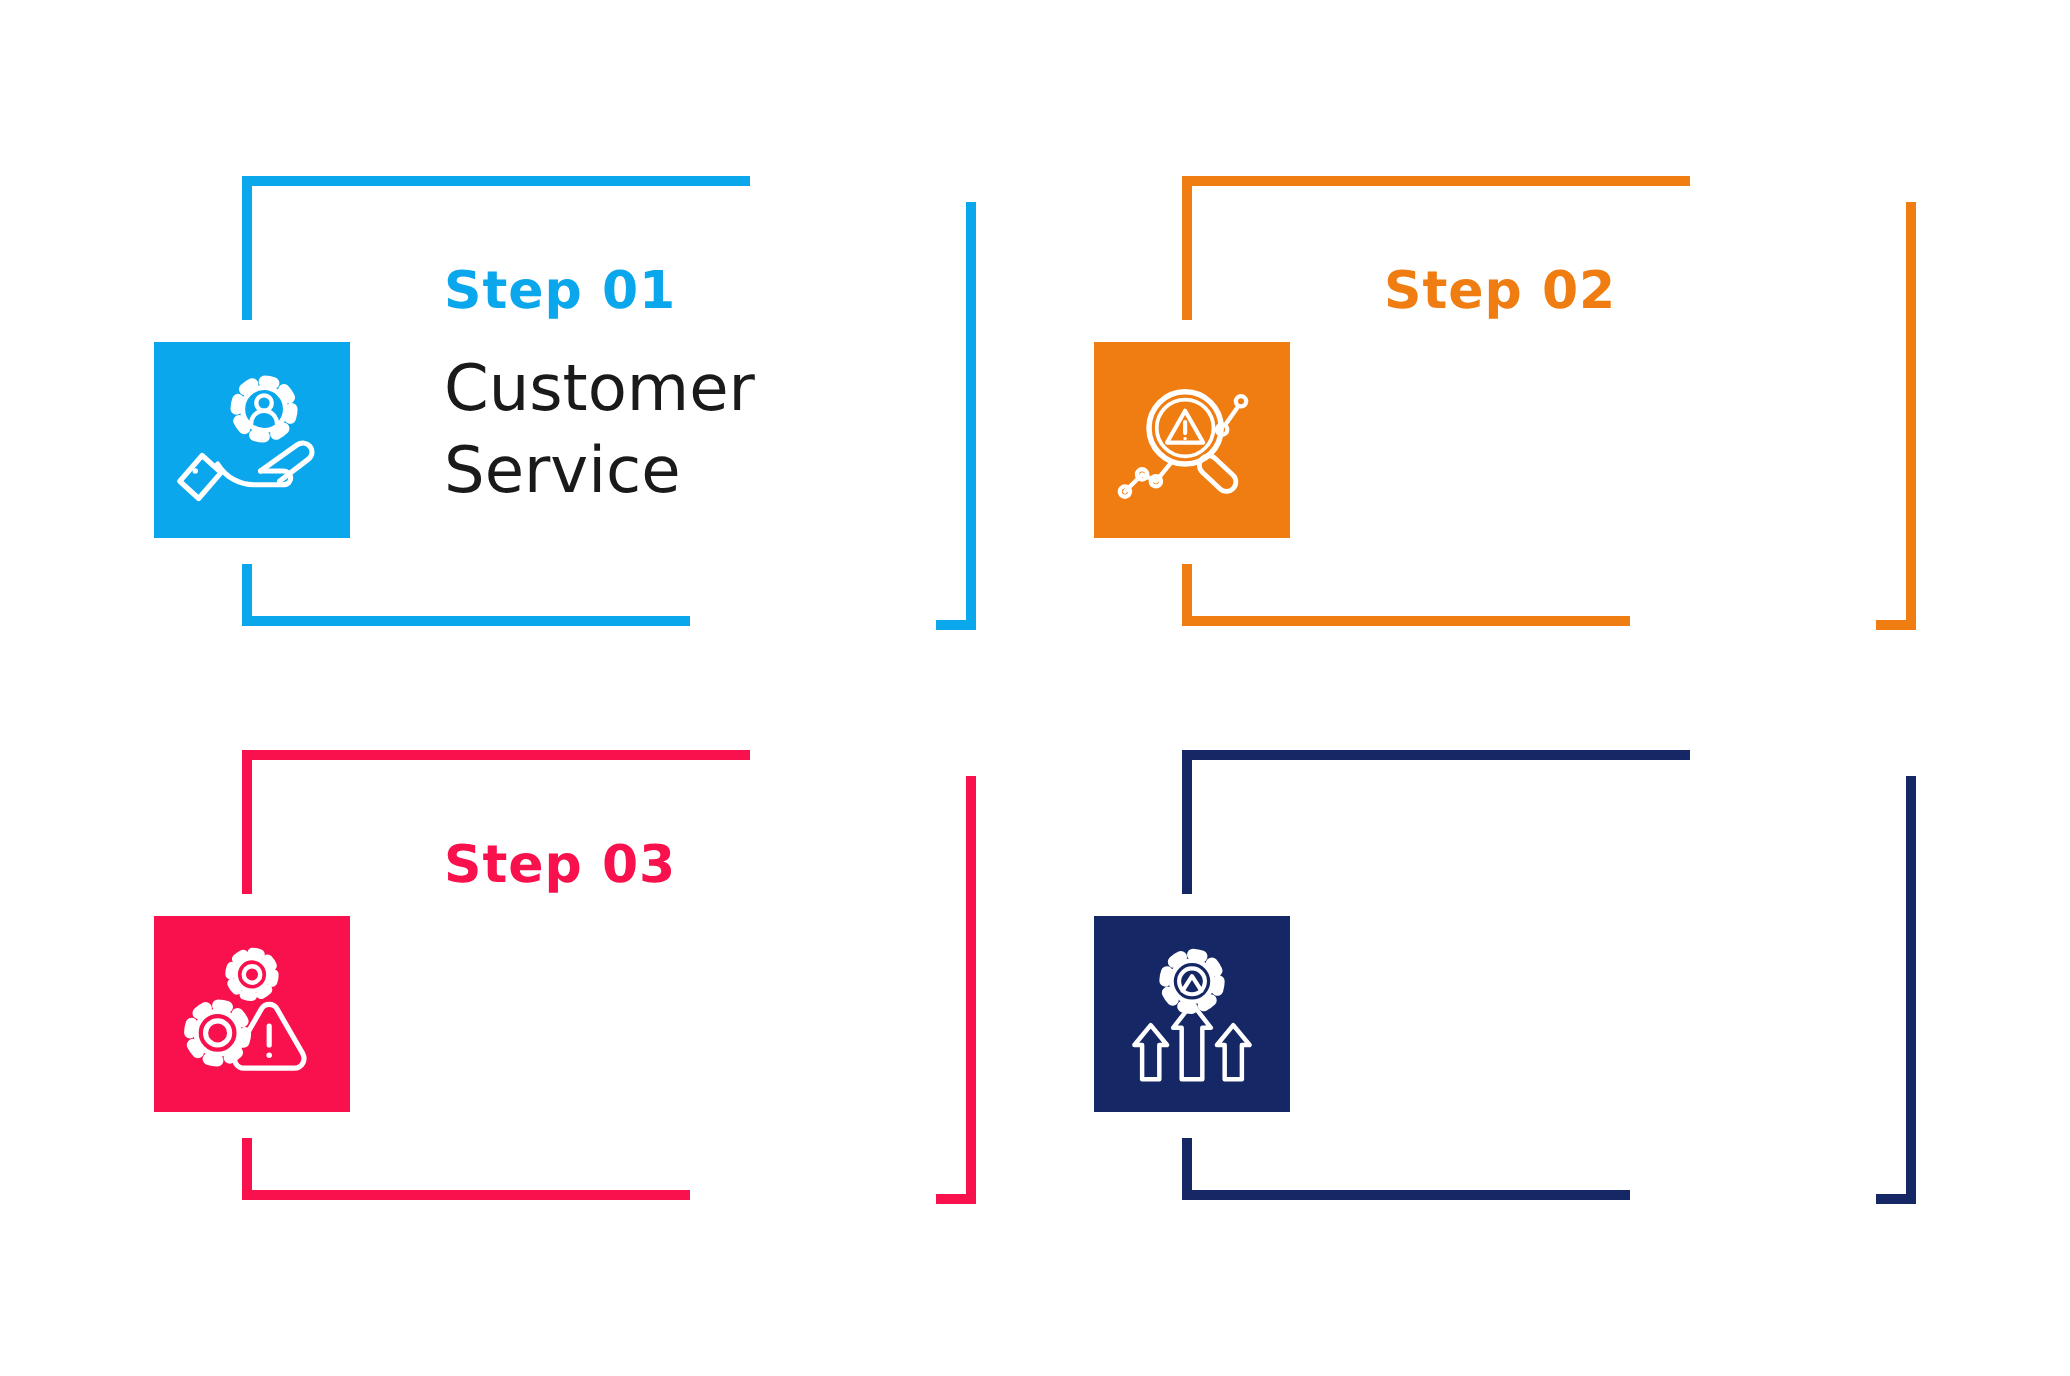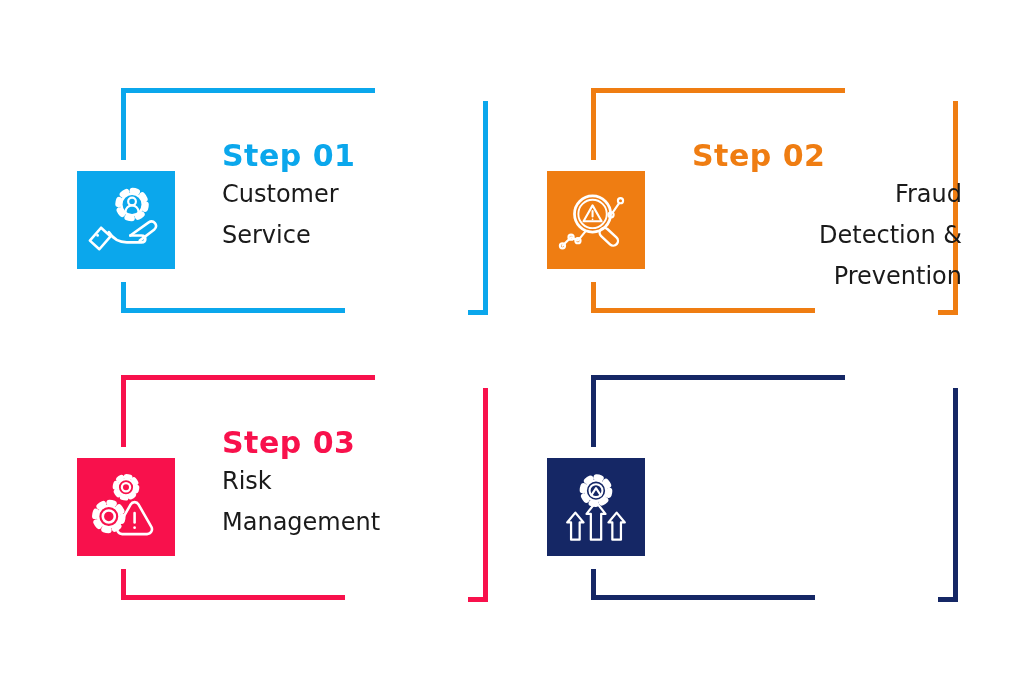--- a/index.html
+++ b/index.html
@@ -14,22 +14,22 @@
     height: 688px;
     background: #ffffff;
     overflow: hidden;
   }
   .card {
     position: absolute;
     width: 470px;
     height: 260px;
   }
   .card-1 { left: 60px;  top: 70px;  }
-  .card-2 { left: 530px; top: 70px; text-align: right;  }
-  .card-3 { left: 60px;  top: 357px; }
+  .card-2 { left: 530px; top: 70px;  }
+  .card-3 { left: 60px;  top: 357px; text-align: right; }
   .card-4 { left: 530px; top: 357px; }
 
   .frame-top {
     position: absolute; left: 61px; top: 18px;
     width: 254px; height: 5px;
     background: var(--accent);
   }
   .frame-left-a {
     position: absolute; left: 61px; top: 18px;
     width: 5px; height: 72px;
@@ -57,30 +57,30 @@
   }
   .icon-box {
     position: absolute; left: 17px; top: 101px;
     width: 98px; height: 98px;
     background: var(--accent);
     display: flex; align-items: center; justify-content: center;
   }
   .icon-box svg { width: 86px; height: 86px; }
 
   .step-label {
-    position: absolute; left: 162px; top: 68px;
-    font-size: 30px; line-height: 36px; font-weight: 700;
+    position: absolute; left: 162px; top: 58px;
+    font-size: 26px; line-height: 36px; font-weight: 700;
     letter-spacing: 0.5px;
     color: var(--accent);
     white-space: nowrap;
   }
   .step-title {
     position: absolute; left: 162px; top: 104px;
     width: 270px;
-    font-size: 24px; line-height: 41px; font-weight: 500;
+    font-size: 32px; line-height: 41px; font-weight: 500;
     color: #1a1a1a;
     white-space: pre-line;
   }
 </style>
 </head>
 <body style="background: rgb(255, 255, 255);">
 
 <div class="infographic">
 
   <div class="card card-1" style="--accent: #0BA7EC;">
@@ -129,23 +129,20 @@
           <circle cx="11" cy="80" r="3" stroke-width="2.5"></circle>
           <circle cx="21" cy="70" r="3" stroke-width="2.5"></circle>
           <circle cx="29" cy="74" r="3" stroke-width="2.5"></circle>
           <path d="M69.5 41 L76.5 31" stroke-width="2.5"></path>
           <circle cx="78.5" cy="27.5" r="3" stroke-width="2.5"></circle>
           <circle cx="67.5" cy="44" r="3" stroke-width="2.5"></circle>
         </g>
       </svg>
     </div>
     <div class="step-label">Step 02</div>
-    <div class="step-title">Fraud
-Detection &amp;
-Prevention</div>
   </div>
 
   <div class="card card-3" style="--accent: #F8114C;">
     <div class="frame-top"></div>
     <div class="frame-left-a"></div>
     <div class="frame-left-b"></div>
     <div class="frame-bottom"></div>
     <div class="bracket-v"></div>
     <div class="bracket-foot"></div>
     <div class="icon-box">
@@ -157,22 +154,20 @@
           <circle cx="30" cy="61" r="16" stroke-width="7" stroke-dasharray="5.2 7.4"></circle>
           <circle cx="30" cy="61" r="12.5" stroke-width="3"></circle>
           <circle cx="30" cy="61" r="7" stroke-width="3"></circle>
           <path d="M55.5 47 C57.5 43.5 62.5 43.5 64.5 47 L79.5 73 C81.5 77 79 81.5 74.5 81.5 L45.5 81.5 C41 81.5 38.5 77 40.5 73 Z" stroke-width="3"></path>
           <line x1="60" y1="57" x2="60" y2="68" stroke-width="3"></line>
           <circle cx="60" cy="74" r="1.6" fill="#ffffff" stroke="none"></circle>
         </g>
       </svg>
     </div>
     <div class="step-label">Step 03</div>
-    <div class="step-title">Risk
-Management</div>
   </div>
 
   <div class="card card-4" style="--accent: #152765;">
     <div class="frame-top"></div>
     <div class="frame-left-a"></div>
     <div class="frame-left-b"></div>
     <div class="frame-bottom"></div>
     <div class="bracket-v"></div>
     <div class="bracket-foot"></div>
     <div class="icon-box">

